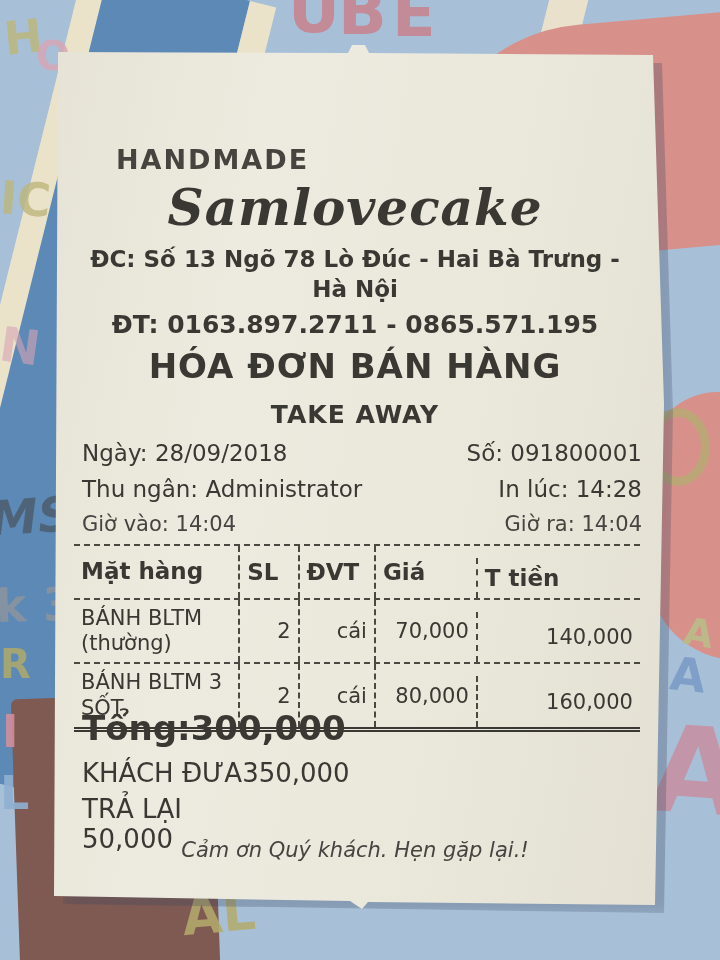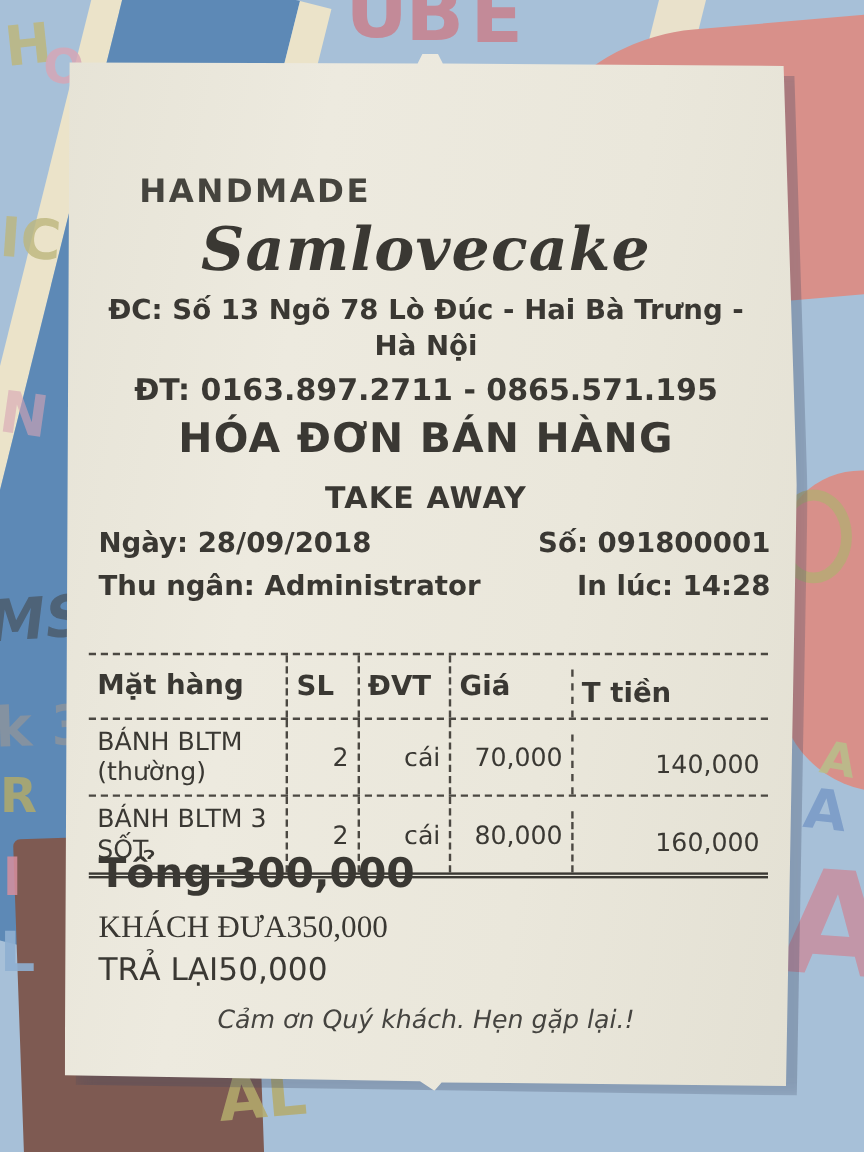--- a/index.html
+++ b/index.html
@@ -63,21 +63,21 @@
     color:#3a3833;
   }
   .receipt-shadow{
     position:absolute;left:52px;top:44px;width:620px;height:866px;
     background:rgba(60,70,95,.30);filter:blur(9px);
     clip-path:polygon(6px 8px,601px 11px,612px 360px,603px 861px,2px 852px);
     transform:translate(9px,8px);
   }
   .rc{position:absolute;left:0;width:606px;}
   .center{text-align:center;}
-  .b{font-weight:700;text-align:center;}
+  .b{font-weight:400;text-align:center;}
   .brand-label{top:100px;left:64px;width:auto;font-size:27px;font-weight:700;letter-spacing:2px;color:#45443e;}
   .brand-name{top:134px;font-size:50px;font-weight:700;font-style:italic;
     font-family:"DejaVu Serif","Liberation Serif",serif;letter-spacing:1px;}
   .addr1{top:202px;font-size:23px;font-weight:700;}
   .addr2{top:232px;font-size:23px;font-weight:700;}
   .phone{top:266px;font-size:25px;font-weight:700;}
   .title{top:302px;font-size:34px;font-weight:700;letter-spacing:1px;}
   .subtitle{top:356px;font-size:25px;font-weight:700;letter-spacing:1px;}
   .info-row{position:absolute;left:30px;right:30px;display:flex;justify-content:space-between;}
   .ir1{top:396px;font-size:23px;}
@@ -90,22 +90,22 @@
   .cell{padding:6px 7px;display:flex;align-items:center;box-sizing:border-box;}
   .c1{width:29%;justify-content:flex-start;line-height:1.2;}
   .c2{width:10.5%;}
   .c3{width:13.5%;}
   .c4{width:18%;}
   .c5{width:29%;margin-top:12px;}
   .c2,.c3,.c4,.c5{border-left:2px dashed #4b4842;justify-content:flex-end;}
   .thead .cell{font-weight:700;font-size:23px;justify-content:flex-start;padding:7px;}
   .tot{position:absolute;left:30px;right:30px;display:flex;align-items:baseline;}
   .tot1{top:664px;font-size:34px;font-weight:700;}
-  .tot2{top:714px;font-size:26px;font-family:Liberation Serif, serif;}
-  .tot3{top:750px;font-size:26px;}
+  .tot2{top:714px;font-size:26px;}
+  .tot3{top:750px;font-size:26px;flex-direction:column;}
   .footer{top:794px;font-size:21px;font-style:italic;color:#454440;}
 </style>
 </head>
 <body>
 
 <div class="stage">
 
   <div class="bg-stripes">
     <div class="s1"></div>
     <div class="s2"></div>
@@ -145,20 +145,24 @@
     <div class="rc center title">HÓA ĐƠN BÁN HÀNG</div>
     <div class="rc center subtitle">TAKE AWAY</div>
 
     <div class="info-row ir1">
       <span class="b">Ngày: 28/09/2018</span>
       <span class="b">Số: 091800001</span>
     </div>
     <div class="info-row ir2">
       <span class="b">Thu ngân: Administrator</span>
       <span class="b">In lúc: 14:28</span>
+    </div>
+    <div class="info-row ir3">
+      <span>Giờ vào: 14:04</span>
+      <span>Giờ ra: 14:04</span>
     </div>
 
     <div class="table">
       <div class="trow thead">
         <div class="cell c1">Mặt hàng</div>
         <div class="cell c2">SL</div>
         <div class="cell c3">ĐVT</div>
         <div class="cell c4">Giá</div>
         <div class="cell c5">T tiền</div>
       </div>

